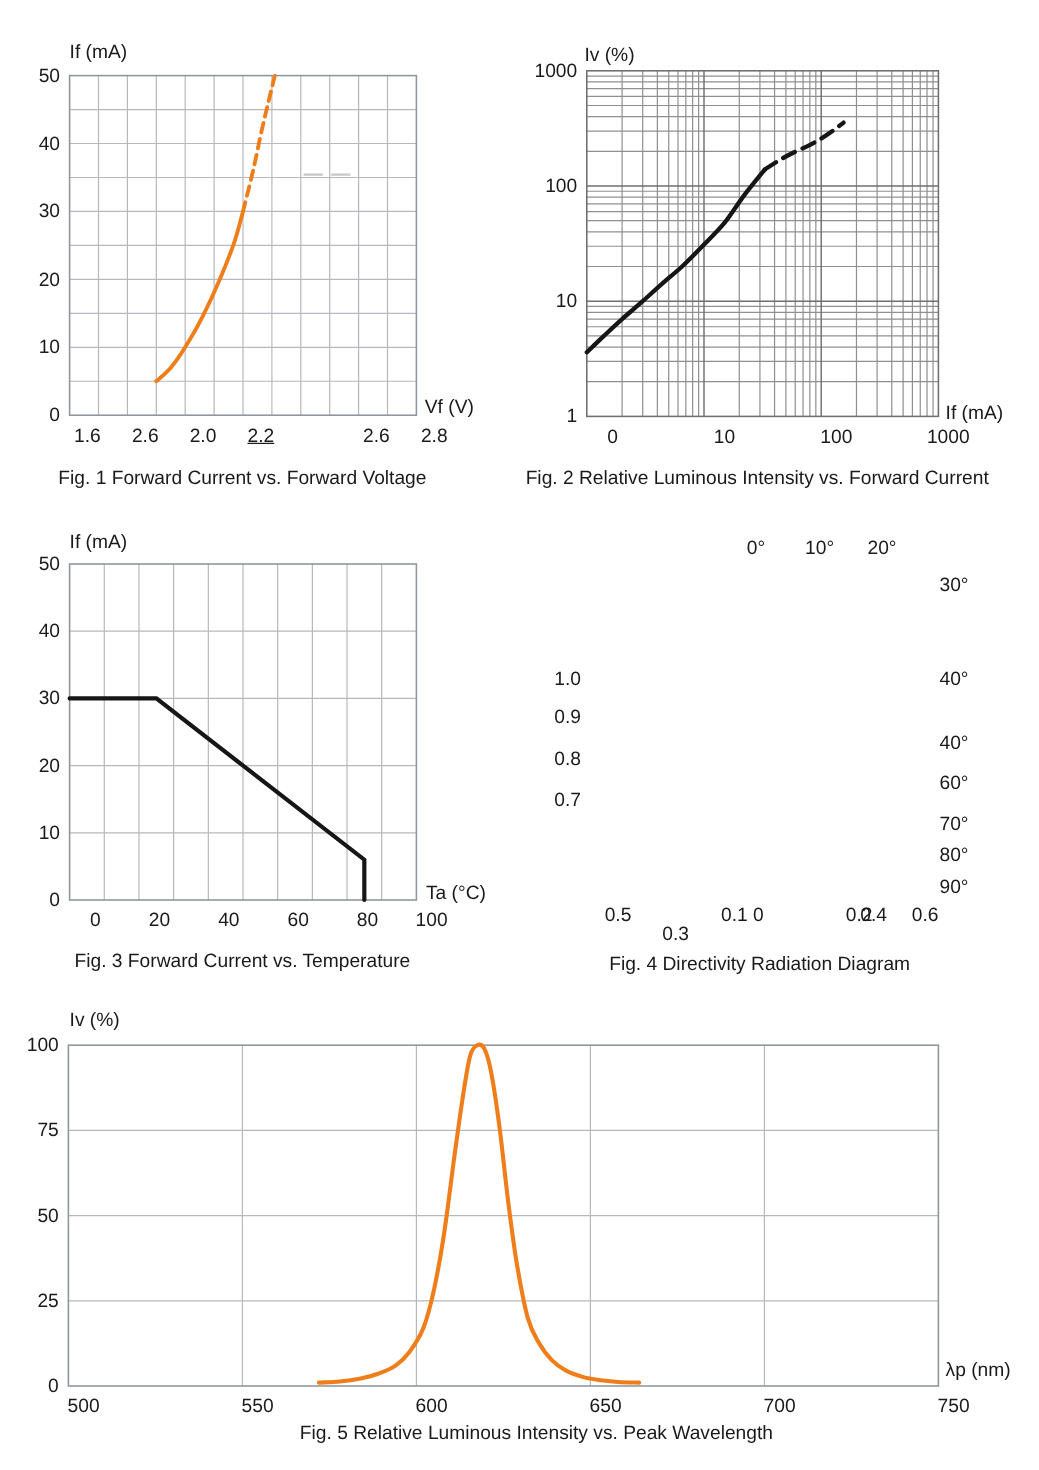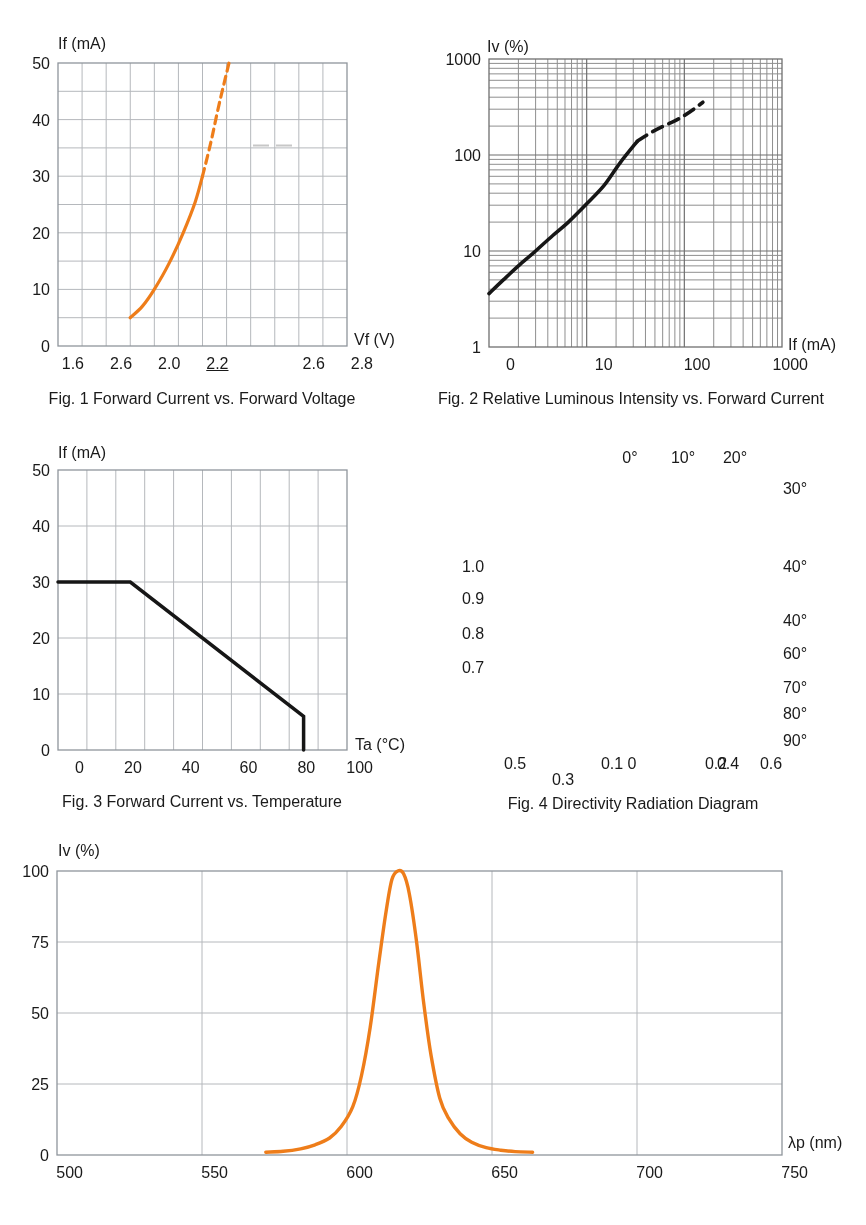--- a/index.html
+++ b/index.html
@@ -149,20 +149,21 @@
   <div class="ttl" id="xt2">If (mA)</div>
   <div class="ttl" id="yt3">If (mA)</div>
   <div class="ttl" id="xt3">Ta (°C)</div>
   <div class="ttl" id="yt5">Iv (%)</div>
   <div class="ttl" id="xt5">λp (nm)</div>
 
   <div class="caption" id="cap1">Fig. 1 Forward Current vs. Forward Voltage</div>
   <div class="caption" id="cap2">Fig. 2 Relative Luminous Intensity vs. Forward Current</div>
   <div class="caption" id="cap3">Fig. 3 Forward Current vs. Temperature</div>
   <div class="caption" id="cap4">Fig. 4 Directivity Radiation Diagram</div>
+  <div class="caption" id="cap5">Fig. 5 Relative Luminous Intensity vs. Peak Wavelength</div>
 
   <div id="labels">
       <div class="lbl ytick" style="left: -2px; width: 52px; top: 337px;">0</div>
       <div class="lbl ytick" style="left: -2px; width: 52px; top: 280.4px;">10</div>
       <div class="lbl ytick" style="left: -2px; width: 52px; top: 223.8px;">20</div>
       <div class="lbl ytick" style="left: -2px; width: 52px; top: 167.2px;">30</div>
       <div class="lbl ytick" style="left: -2px; width: 52px; top: 110.6px;">40</div>
       <div class="lbl ytick" style="left: -2px; width: 52px; top: 54px;">50</div>
       <div class="lbl xtick" style="left: 32px; width: 52px; top: 354px;">1.6</div>
       <div class="lbl xtick" style="left: 80.1667px; width: 52px; top: 354px;">2.6</div>

